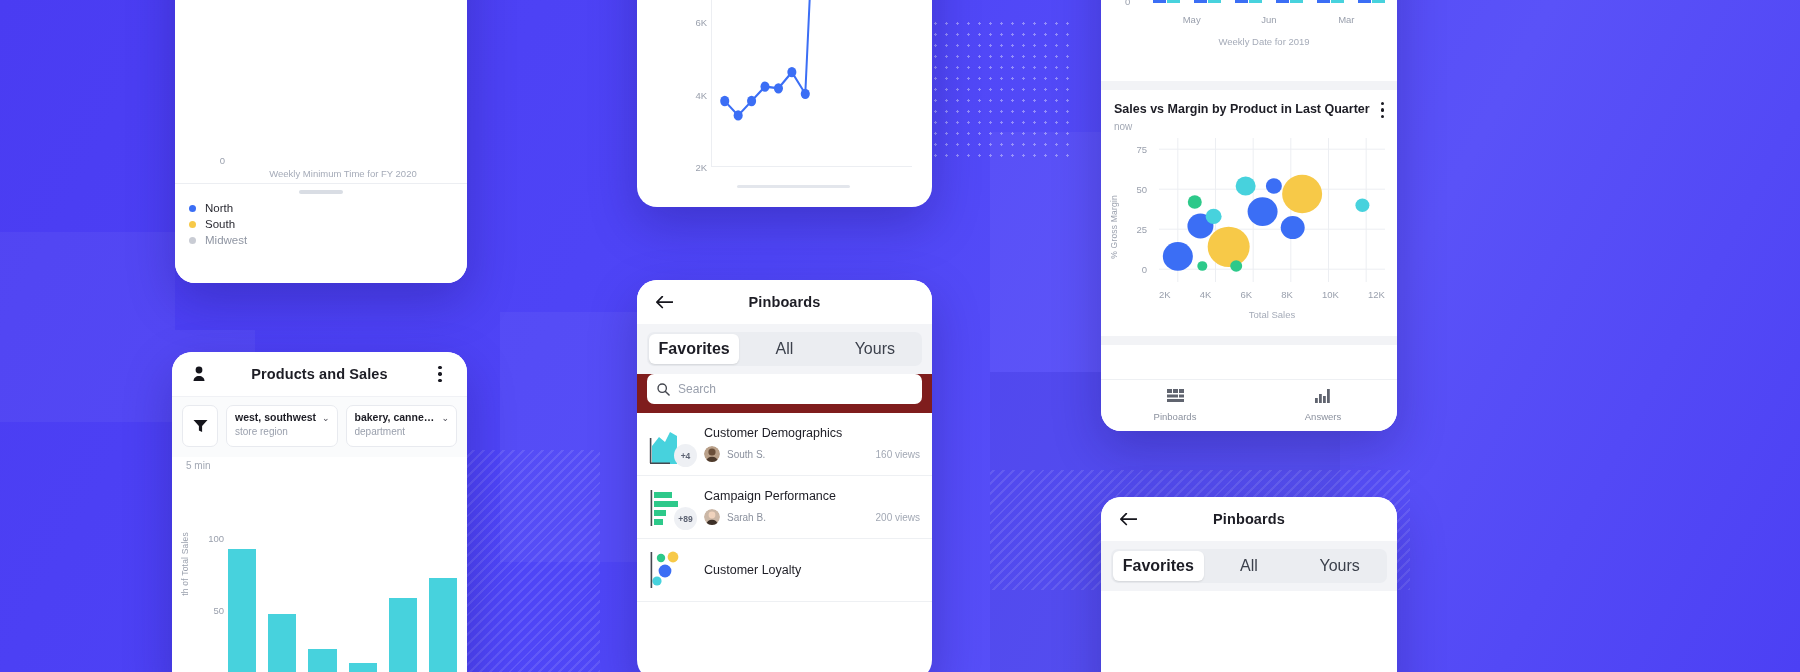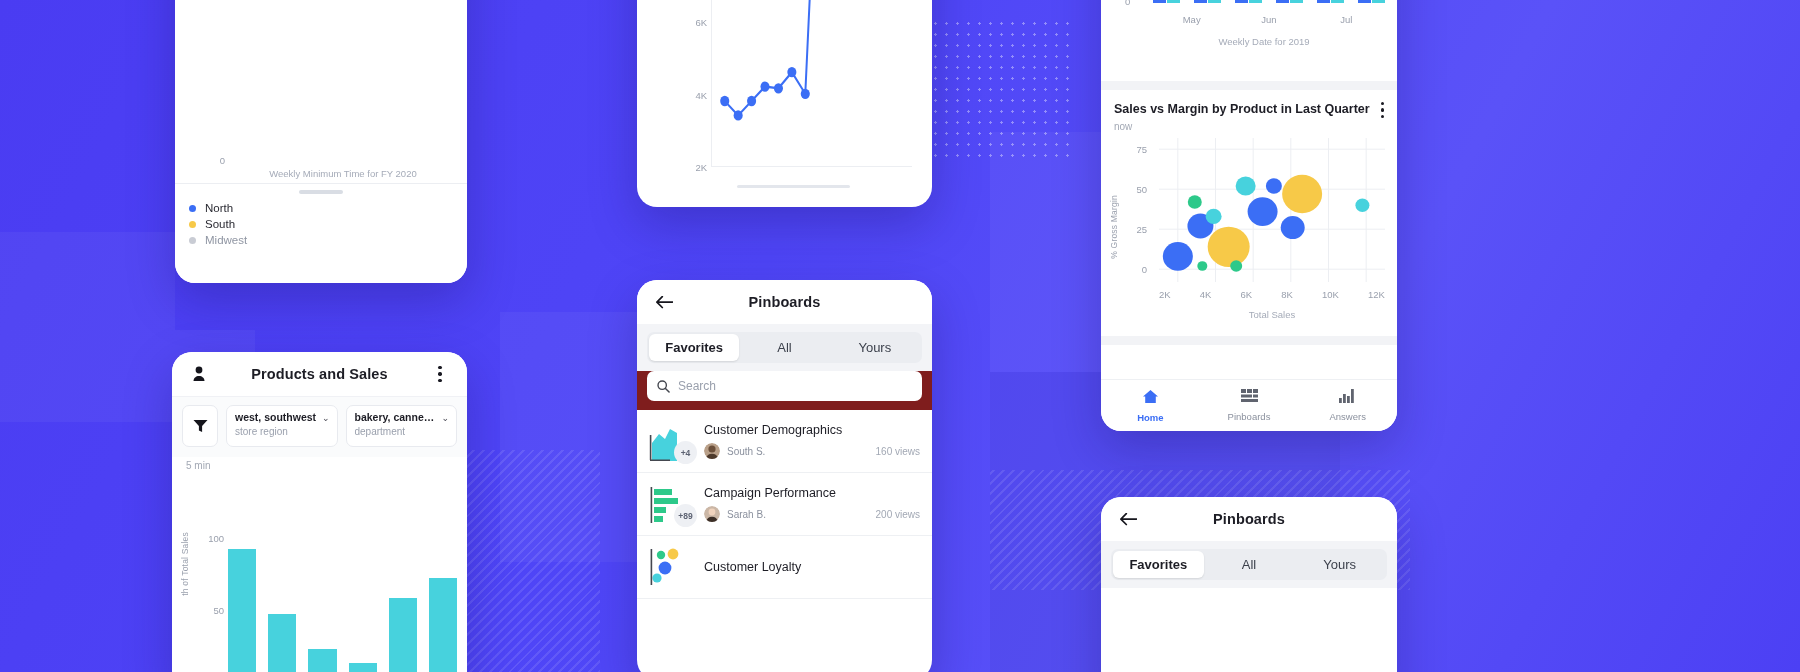--- a/index.html
+++ b/index.html
@@ -121,21 +121,21 @@
   .pbars { position:absolute; inset:0; display:flex; align-items:flex-end; gap:12px; }
   .pbar { flex:1; background:#47d2dd; }
   #p-yaxis { position:absolute; left:24px; top:176px; bottom:0; width:28px; }
   #p-yaxis .tick { position:absolute; right:0; transform:translateY(-50%); }
   #p-ylabel { position:absolute; left:8px; top:180px; height:130px; }
 
   
   #card-pinboards { left: 637px; top: 280px; width: 295px; height: 400px; border-radius: 20px; }
   .seg-wrap { background:#f3f4f7; padding:8px 10px 8px 10px; }
   .seg { display:flex; background:#ebedf1; border-radius:7px; padding:2px; }
-  .seg-item { flex:1; text-align:center; font-size:13px; color:#3c414c;
+  .seg-item { flex:1; text-align:center; font-size:16px; color:#3c414c;
               padding:6px 0; border-radius:6px; }
   .seg-item.active { background:#fff; font-weight:bold; color:#1d1d25;
                      box-shadow:0 1px 2px rgba(0,0,0,0.10); }
   .search-wrap { background:#7f1d1d; padding:0 10px 9px 10px; }
   .search-box { background:#fff; border-radius:7px; height:30px;
                 display:flex; align-items:center; gap:8px; padding:0 10px; }
   .search-ph { font-size:12px; color:#9aa0ad; }
   .pb-item { display:flex; align-items:center; gap:11px; padding:11px 12px;
              border-bottom:1px solid #eef0f3; }
   .pb-thumb { width:44px; height:40px; position:relative; flex:none; }
@@ -517,21 +517,21 @@
           <div style="flex: 1 1 0%; background: rgb(71, 210, 221); height: 45%;"></div>
         </div>
         <div style="flex: 1 1 0%; display: flex; align-items: flex-end; gap: 1px; height: 100%;">
           <div style="flex: 1 1 0%; background: rgb(59, 110, 245); height: 46%;"></div>
           <div style="flex: 1 1 0%; background: rgb(71, 210, 221); height: 44%;"></div>
         </div>
       </div>
     <div id="r-xticks" style="position:absolute;left:52px;right:12px;bottom:56px;display:flex;">
         <div class="tick" style="flex: 1 1 0%; text-align: center;">May</div>
         <div class="tick" style="flex: 1 1 0%; text-align: center;">Jun</div>
-        <div class="tick" style="flex: 1 1 0%; text-align: center;">Jul</div>
+        <div class="tick" style="flex: 1 1 0%; text-align: center;">Mar</div>
       </div>
     <div class="xcap" style="position:absolute;left:40px;right:10px;bottom:34px;">Weekly Date for 2019</div>
   </div>
 
   <div class="tile" style="height:255px;position:relative;">
     <div class="tile-head">
       <div class="tile-title">Sales vs Margin by Product in Last Quarter</div>
       <span class="dots-v">
           <i></i>
           <i></i>
@@ -581,28 +581,20 @@
         <div class="tick">6K</div>
         <div class="tick">8K</div>
         <div class="tick">10K</div>
         <div class="tick">12K</div>
       </div>
     <div class="xcap" style="position:absolute;left:58px;right:12px;bottom:16px;">Total Sales</div>
   </div>
 
 
   <div class="bottom-nav">
-    <div class="nav-item active">
-      <span>
-        <svg width="17" height="15" viewBox="0 0 17 15">
-            <path d="M8.5 1L16 7.4h-2.2V14H3.2V7.4H1z" fill="#3b6ef5"></path>
-          </svg>
-      </span>
-      <span class="nav-lbl">Home</span>
-    </div>
     <div class="nav-item">
       <span>
         <svg width="17" height="14" viewBox="0 0 17 14">
           <rect x="0" y="0" width="5" height="4" fill="#60646f"></rect>
             <rect x="6" y="0" width="5" height="4" fill="#60646f"></rect>
             <rect x="12" y="0" width="5" height="4" fill="#60646f"></rect>
           <rect x="0" y="5.5" width="11" height="3" fill="#60646f"></rect>
             <rect x="12" y="5.5" width="5" height="3" fill="#60646f"></rect>
           <rect x="0" y="10" width="17" height="3" fill="#60646f"></rect>
         </svg>

